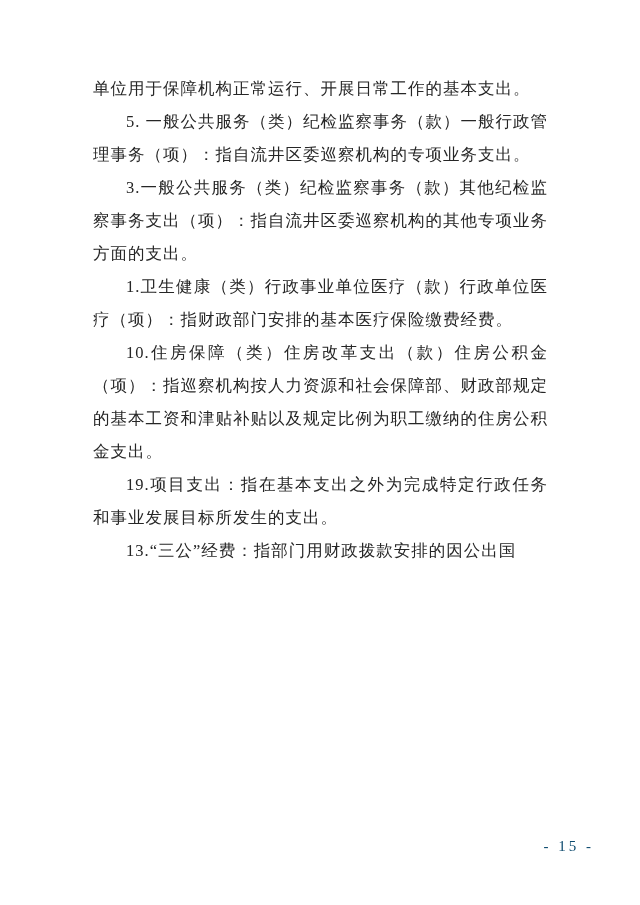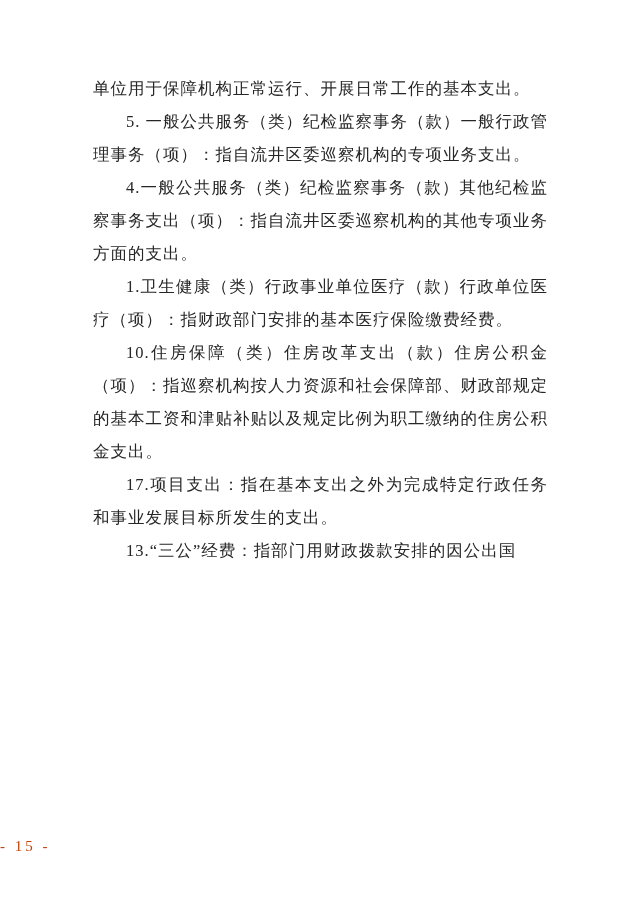--- a/index.html
+++ b/index.html
@@ -39,33 +39,33 @@
     text-indent: 2em;
   }
   .para.no-indent {
     text-indent: 0;
   }
   .page-footer {
     position: absolute;
     left: 0;
     right: 0;
     top: 838px;
-    text-align: left;
+    text-align: right;
     font-size: 15px;
     letter-spacing: 3px;
-    color: #c2410c;
+    color: #0c4a6e;
   }
 </style>
 </head>
 <body>
 
 <div class="page">
   <div class="text-block">
     <p class="para no-indent">单位用于保障机构正常运行、开展日常工作的基本支出。</p>
     <p class="para">5. 一般公共服务（类）纪检监察事务（款）一般行政管理事务（项）：指自流井区委巡察机构的专项业务支出。</p>
-    <p class="para">4.一般公共服务（类）纪检监察事务（款）其他纪检监察事务支出（项）：指自流井区委巡察机构的其他专项业务方面的支出。</p>
+    <p class="para">3.一般公共服务（类）纪检监察事务（款）其他纪检监察事务支出（项）：指自流井区委巡察机构的其他专项业务方面的支出。</p>
     <p class="para">1.卫生健康（类）行政事业单位医疗（款）行政单位医疗（项）：指财政部门安排的基本医疗保险缴费经费。</p>
     <p class="para">10.住房保障（类）住房改革支出（款）住房公积金（项）：指巡察机构按人力资源和社会保障部、财政部规定的基本工资和津贴补贴以及规定比例为职工缴纳的住房公积金支出。</p>
-    <p class="para">17.项目支出：指在基本支出之外为完成特定行政任务和事业发展目标所发生的支出。</p>
+    <p class="para">19.项目支出：指在基本支出之外为完成特定行政任务和事业发展目标所发生的支出。</p>
     <p class="para">13.“三公”经费：指部门用财政拨款安排的因公出国</p>
   </div>
   <div class="page-footer">- 15 -</div>
 </div>
 
 </body></html>

